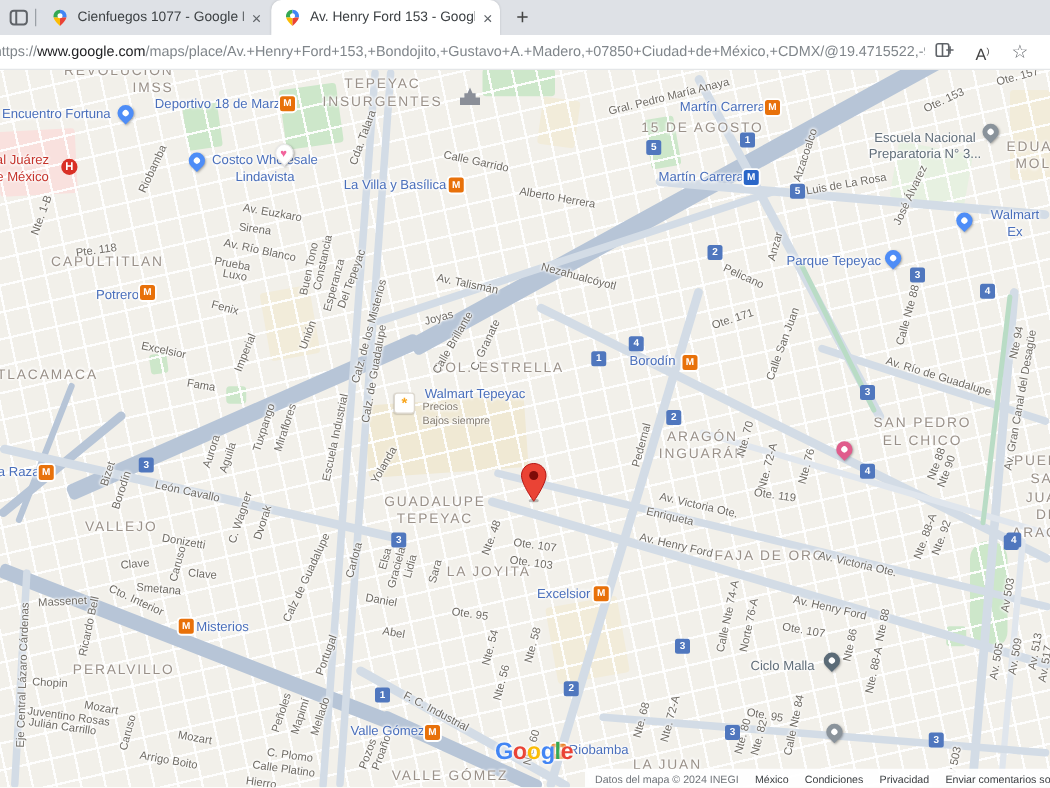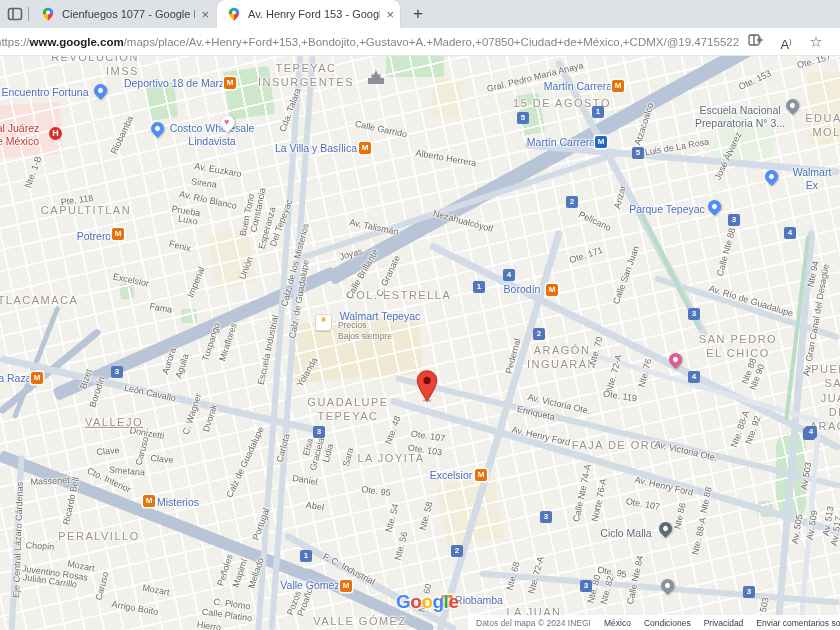--- a/index.html
+++ b/index.html
@@ -11,21 +11,21 @@
   .tab{position:absolute;top:0;height:28px;display:flex;align-items:center;box-sizing:border-box;padding:0 6px 0 10px;}
   .tab.inactive{left:31px;width:184px;}
   .tab.active{left:217px;width:183px;background:#fff;border-radius:8px 8px 0 0;box-shadow:0 0 2px rgba(0,0,0,.15);}
   .favicon{width:14px;height:14px;margin-right:7px;flex:0 0 auto;}
   .tab-title{font-size:11px;color:#3c4043;white-space:nowrap;overflow:hidden;flex:1 1 auto;}
   .tab-close{flex:0 0 auto;font-size:13px;color:#5f6368;margin-left:6px;cursor:pointer;line-height:1;}
   .newtab{position:absolute;left:407px;top:3px;width:22px;height:22px;font-size:17px;color:#444;text-align:center;line-height:21px;cursor:pointer;}
   #urlbar{position:absolute;left:0;top:28px;width:840px;height:28px;background:#fff;border-bottom:1px solid #e4e6e8;box-sizing:border-box;}
   .url{position:absolute;left:-5px;top:6px;width:745px;height:16px;overflow:hidden;white-space:nowrap;font-size:11.5px;line-height:16px;}
   .u-scheme{color:#80868b;}
-  .u-host{color:#202124;font-weight:bold;}
+  .u-host{color:#202124;font-weight:normal;}
   .u-path{color:#80868b;}
   .urlicon{position:absolute;top:4px;width:20px;height:20px;color:#444;text-align:center;cursor:pointer;}
   #split-ic{left:745px;}
   #read-ic{left:776px;font-size:13px;line-height:20px;}
   #read-ic sup{font-size:7px;}
   #fav-ic{left:806px;font-size:15px;line-height:20px;color:#5f6368;}
   
   #map{position:absolute;left:0;top:56px;width:840px;height:574px;background:#f2f0ea;overflow:hidden;cursor:grab;}
   #grid{position:absolute;left:-90px;top:-90px;width:1020px;height:760px;z-index:2;
     background-image:
@@ -196,21 +196,21 @@
       <div class="lbl nhd halo" style="left: 38px; top: 244px; transform: translate(-50%, -50%) rotate(0deg);">TLACAMACA</div>
       <div class="lbl nhd halo" style="left: 562px; top: 301px; transform: translate(-50%, -50%) rotate(0deg);">ARAGÓN
 INGUARÁN</div>
       <div class="lbl nhd halo" style="left: 738px; top: 290px; transform: translate(-50%, -50%) rotate(0deg);">SAN PEDRO
 EL CHICO</div>
       <div class="lbl nhd halo" style="left: 838px; top: 342px; transform: translate(-50%, -50%) rotate(0deg);">PUEBLO
 SAN JUAN
 DE ARAGÓN</div>
       <div class="lbl nhd halo" style="left: 348px; top: 353px; transform: translate(-50%, -50%) rotate(0deg);">GUADALUPE
 TEPEYAC</div>
-      <div class="lbl nhd halo" style="left: 114px; top: 366px; transform: translate(-50%, -50%) rotate(0deg); text-decoration: underline;">VALLEJO</div>
+      <div class="lbl nhd halo" style="left: 97px; top: 366px; transform: translate(-50%, -50%) rotate(0deg);">VALLEJO</div>
       <div class="lbl nhd halo" style="left: 99px; top: 480px; transform: translate(-50%, -50%) rotate(0deg);">PERALVILLO</div>
       <div class="lbl nhd halo" style="left: 360px; top: 565px; transform: translate(-50%, -50%) rotate(0deg);">VALLE GÓMEZ</div>
       <div class="lbl nhd halo" style="left: 391px; top: 402px; transform: translate(-50%, -50%) rotate(0deg);">LA JOYITA</div>
       <div class="lbl nhd halo" style="left: 534px; top: 556px; transform: translate(-50%, -50%) rotate(0deg);">LA JUAN</div>
       <div class="lbl nhd halo" style="left: 616px; top: 389px; transform: translate(-50%, -50%) rotate(0deg);">FAJA DE ORO</div>
       <div class="lbl nhd halo" style="left: 86px; top: 154px; transform: translate(-50%, -50%) rotate(0deg);">CAPULTITLAN</div>
       <div class="lbl nhd halo" style="left: 838px; top: 69px; transform: translate(-50%, -50%) rotate(0deg);">EDUARDO
 MOLINA</div>
       <div class="lbl st halo" style="left: 122px; top: 79px; transform: translate(-50%, -50%) rotate(-65deg);">Riobamba</div>
       <div class="lbl st halo" style="left: 218px; top: 114px; transform: translate(-50%, -50%) rotate(10deg);">Av. Euzkaro</div>

